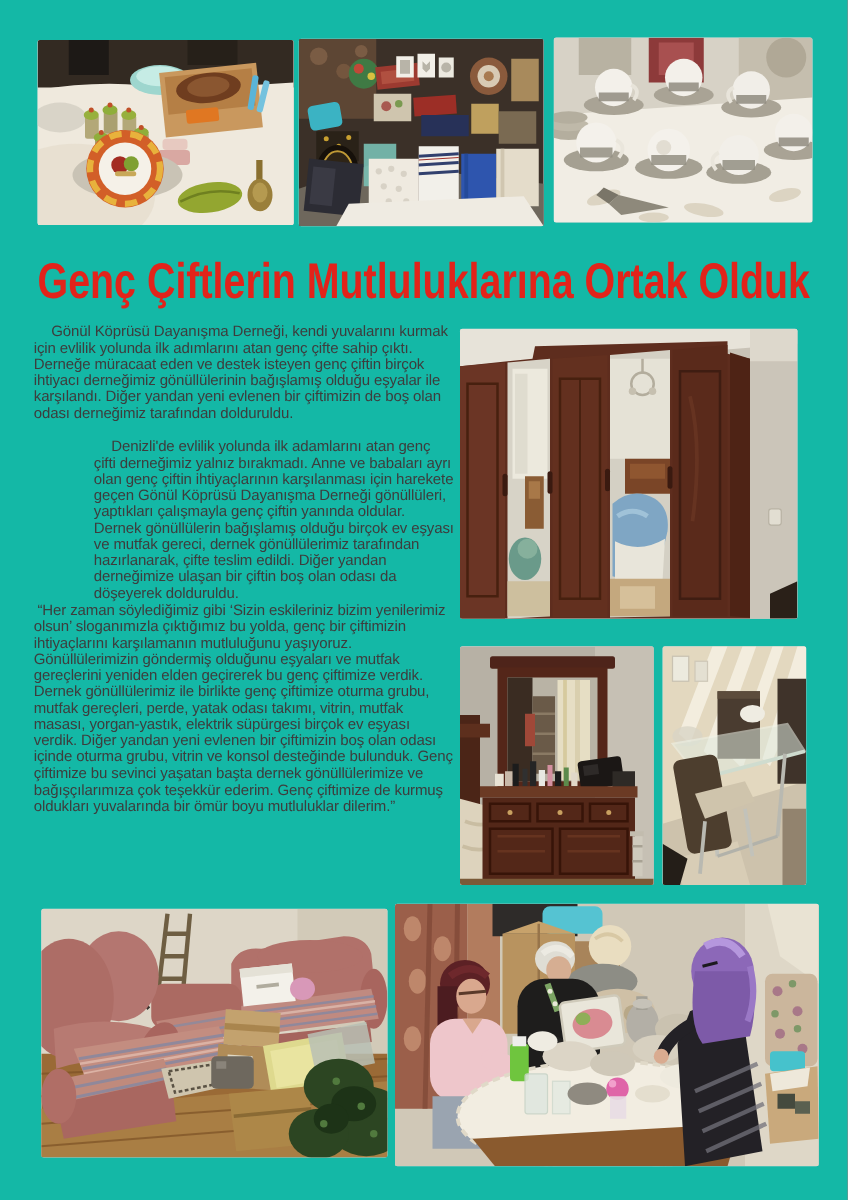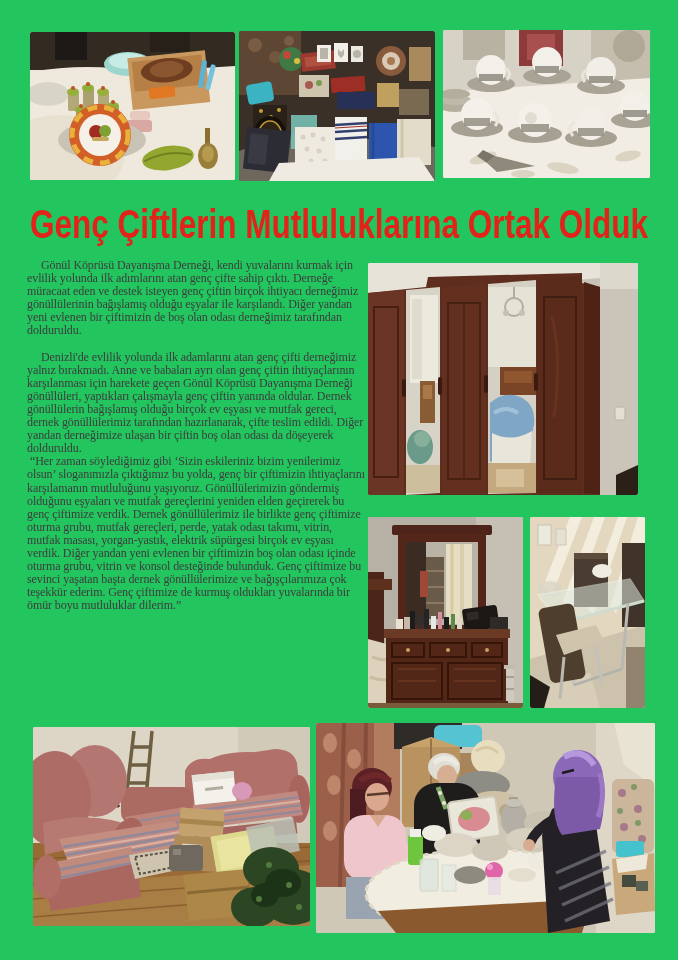--- a/index.html
+++ b/index.html
@@ -1,30 +1,30 @@
 <!DOCTYPE html>
 <html><head>
 <meta charset="utf-8">
 <style>
   html,body { margin:0; padding:0; background:#888; }
   .page {
     position:relative; width:678px; height:960px; margin:0 auto;
-    background:#22c55e; overflow:hidden;
+    background:#14b8a6; overflow:hidden;
     font-family:"Liberation Sans","DejaVu Sans",sans-serif;
   }
   .ph { position:absolute; border-radius:2px; overflow:hidden; background:#ddd; }
   .ph svg { display:block; width:100%; height:100%; }
   .headline-wrap { position:absolute; left:30px; top:201px; width:618px; height:48px; }
   .textcol {
     position:absolute; left:27px; top:259px; width:338px;
     font-size:12px; line-height:13.1px; color:#3d3d3d;
     letter-spacing:-0.1px; text-align:left;
   }
-  .para { margin:0;font-family:Liberation Serif, serif; }
-  .para.gap { margin-top:13px; }
+  .para { margin:0; }
+  .para.gap { margin-top:13px;margin-left:48px; }
   .para.indent { text-indent:14px; }
   .para.indent-sm { text-indent:3px; }
 </style>
 </head>
 <body>
 
 <div class="page">
 
   <div class="ph" style="left:30px;top:32px;width:205px;height:148px">
     <svg viewBox="0 0 205 148">

